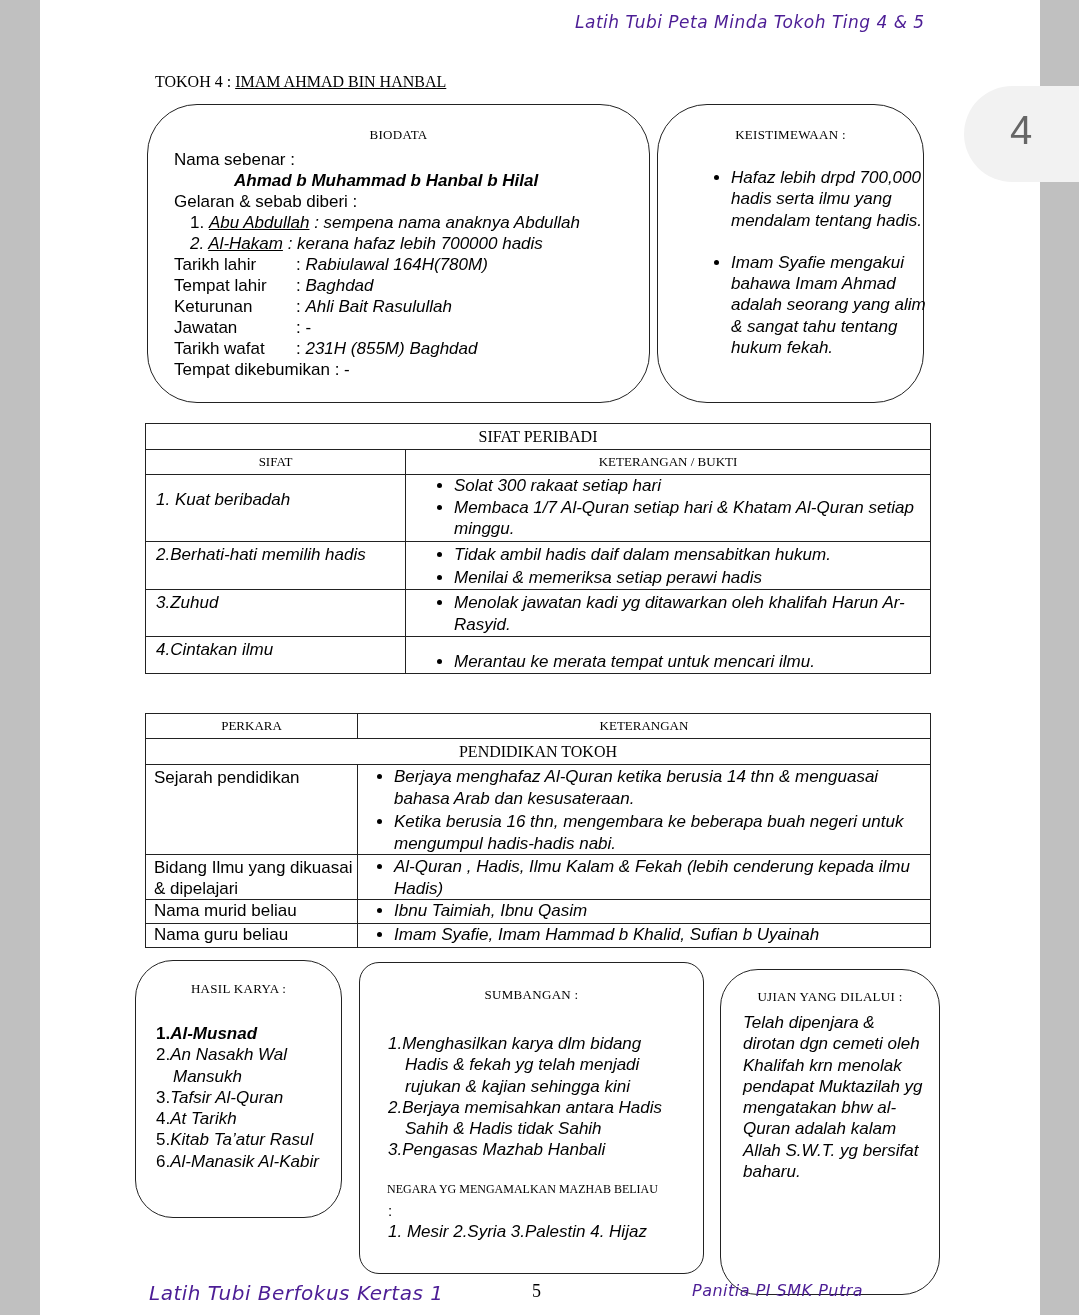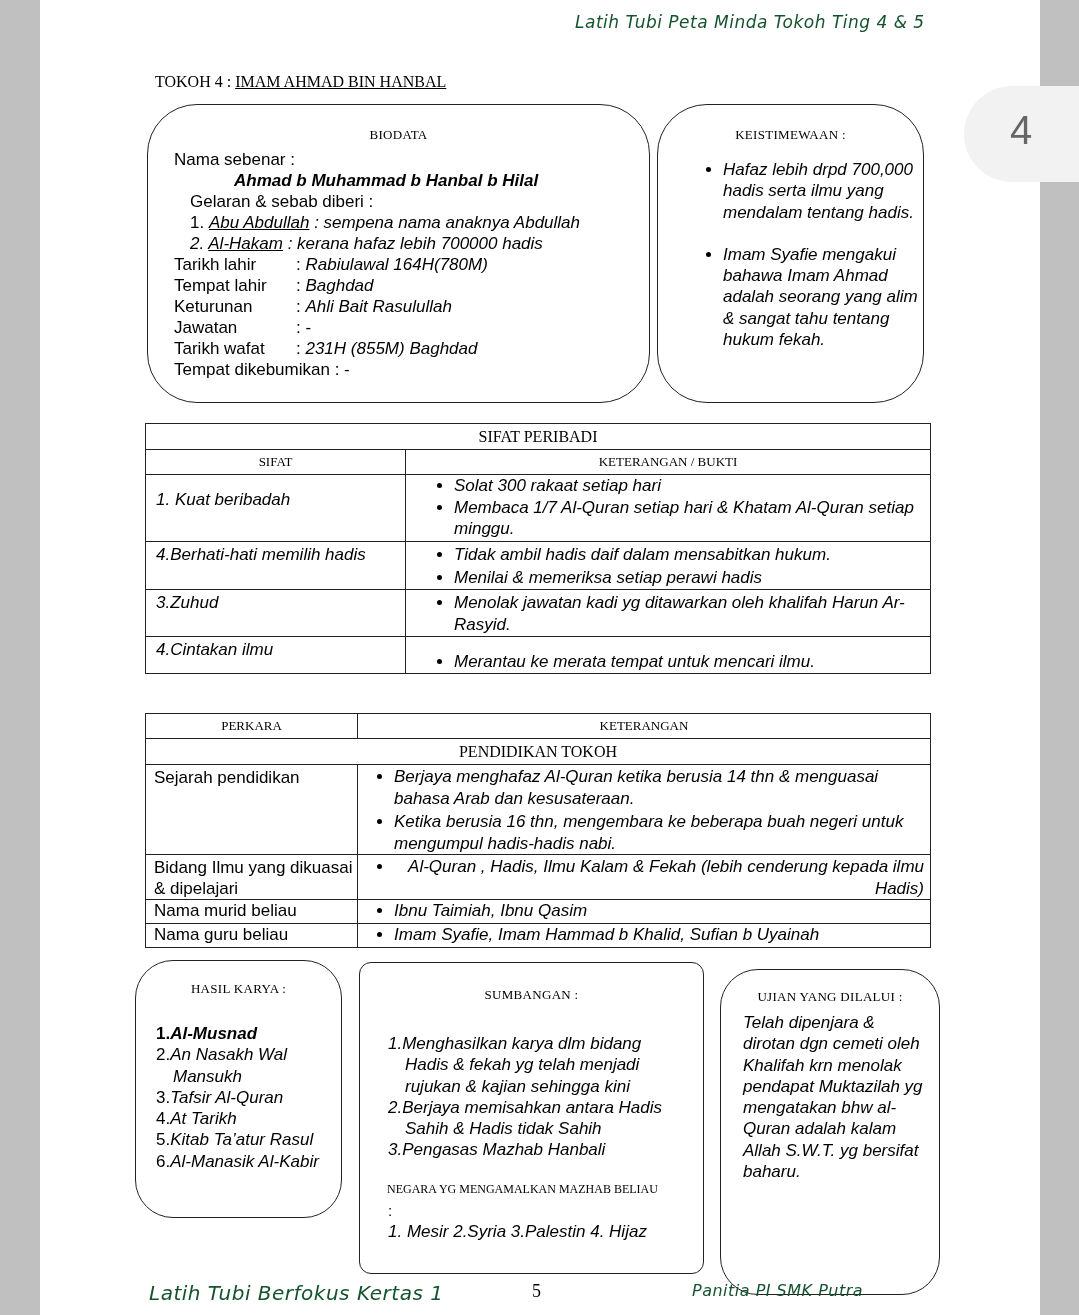--- a/index.html
+++ b/index.html
@@ -1,50 +1,50 @@
 <!DOCTYPE html>
 <html><head>
 <meta charset="utf-8">
 <style>
   html, body { margin:0; padding:0; }
   body { width:1079px; height:1315px; background:#c0c0c0; position:relative; overflow:hidden; font-family:"Liberation Sans", sans-serif; color:#000; }
   .page { position:absolute; left:40px; top:0; width:1000px; height:1315px; background:#fff; }
   .serif { font-family:"Liberation Serif", serif; }
-  .hand { font-family:"DejaVu Sans", sans-serif; font-style:italic; font-weight:200; color:#14532d; letter-spacing:0.5px; }
+  .hand { font-family:"DejaVu Sans", sans-serif; font-style:italic; font-weight:200; color:#4c1d95; letter-spacing:0.5px; }
   .it { font-style:italic; }
   .abs { position:absolute; }
 
   #header-title { left:575px; top:12px; font-size:17px; }
   #tokoh-title { left:155px; top:73px; font-size:16px; }
   #tokoh-title u { text-decoration:underline; }
 
   .rbox { position:absolute; border:1.5px solid #222; background:#fff; box-sizing:border-box; }
   #bio-box { left:147px; top:104px; width:503px; height:299px; border-radius:50px; }
   #keist-box { left:657px; top:104px; width:267px; height:299px; border-radius:50px; }
   .box-title { position:absolute; left:0; right:0; text-align:center; font-family:"Liberation Serif", serif; font-size:13px; letter-spacing:0.3px; }
 
   .bio-line { position:absolute; left:26px; font-size:17px; line-height:21px; white-space:nowrap; }
   .bio-label { display:inline-block; width:122px; }
 
-  .keist-list { position:absolute; left:40px; top:46px; width:210px; margin:8px; padding:0 0 0 17px; font-size:17px; line-height:21.3px; font-style:italic; }
+  .keist-list { position:absolute; left:40px; top:46px; width:210px; margin:16px; padding:0 0 0 17px; font-size:17px; line-height:21.3px; font-style:italic; }
   .keist-list li { margin-bottom:21px; }
 
   table.grid { position:absolute; border-collapse:collapse; left:145px; width:786px; }
   table.grid td, table.grid th { border:1.3px solid #222; padding:0; vertical-align:top; }
   .thead-main { font-family:"Liberation Serif", serif; font-weight:normal; font-size:16px; text-align:center; height:25px; line-height:25px; }
   .thead-sub { font-family:"Liberation Serif", serif; font-weight:normal; font-size:13px; text-align:center; height:24px; line-height:24px; }
   .cell-left { font-size:17px; line-height:21px; padding:2px 10px 0 10px !important; }
   .cell-list { margin:0; padding:0 6px 0 48px; font-size:17px; line-height:21.5px; font-style:italic; }
   .cell-list li { padding-left:0; }
 
   #sifat-table { top:423px; }
   #pend-table { top:713px; }
 
   #hasil-box { left:135px; top:960px; width:207px; height:258px; border-radius:38px; }
-  #sumb-box { left:359px; top:962px; width:345px; height:312px; border-radius:12px; }
+  #sumb-box { left:359px; top:962px; width:345px; height:312px; border-radius:20px; }
   #ujian-box { left:720px; top:969px; width:220px; height:326px; border-radius:38px; }
 
   .numlist { position:absolute; margin:0; padding:0; list-style:none; font-size:17px; line-height:21.3px; font-style:italic; }
   .numlist li { padding-left:17px; text-indent:-17px; }
   .numlist .n { font-style:normal; }
 
   #footer-left { left:149px; top:1281px; font-size:20px; }
   #footer-page { left:532px; top:1281px; font-size:18px; font-family:"Liberation Serif", serif; }
   #footer-right { left:692px; top:1281px; font-size:16px; }
 
@@ -59,21 +59,21 @@
 <div id="header-title" class="abs hand">Latih Tubi Peta Minda Tokoh Ting 4 &amp; 5</div>
 
 <div id="tokoh-title" class="abs serif">
   <span>TOKOH 4 : </span><u>IMAM AHMAD BIN HANBAL</u>
 </div>
 
 <div id="bio-box" class="rbox">
   <div class="box-title" style="top:22px;">BIODATA</div>
   <div class="bio-line" style="top:44px;">Nama sebenar :</div>
   <div class="bio-line it" style="top:65px; left:86px; font-weight:bold;">Ahmad b Muhammad b Hanbal b Hilal</div>
-  <div class="bio-line" style="top:86px;margin-left:16px;">Gelaran &amp; sebab diberi :</div>
+  <div class="bio-line" style="top:86px;">Gelaran &amp; sebab diberi :</div>
   <div class="bio-line" style="top:107px; left:42px;">
     <span>1. </span><u class="it">Abu Abdullah</u><span class="it"> : sempena nama anaknya Abdullah</span>
   </div>
   <div class="bio-line it" style="top:128px; left:42px;">
     <span>2. </span><u>Al-Hakam</u><span> : kerana hafaz lebih 700000 hadis</span>
   </div>
   <div class="bio-line" style="top:149px;"><span class="bio-label">Tarikh lahir</span><span>: </span><span class="it">Rabiulawal 164H(780M)</span></div>
   <div class="bio-line" style="top:170px;"><span class="bio-label">Tempat lahir</span><span>: </span><span class="it">Baghdad</span></div>
   <div class="bio-line" style="top:191px;"><span class="bio-label">Keturunan</span><span>: </span><span class="it">Ahli Bait Rasulullah</span></div>
   <div class="bio-line" style="top:212px;"><span class="bio-label">Jawatan</span><span>:  </span><span>-</span></div>
@@ -101,21 +101,21 @@
   <tr style="height:67px;">
     <td class="cell-left it" style="vertical-align:middle; padding-bottom:20px !important;">1. Kuat beribadah</td>
     <td>
           <ul class="cell-list">
       <li>Solat 300 rakaat setiap hari</li>
       <li>Membaca 1/7 Al-Quran setiap hari &amp; Khatam Al-Quran setiap minggu.</li>
     </ul>
         </td>
   </tr>
   <tr style="height:48px;">
-    <td class="cell-left it">4.Berhati-hati memilih hadis</td>
+    <td class="cell-left it">2.Berhati-hati memilih hadis</td>
     <td>
           <ul class="cell-list" style="padding-top:2px;">
       <li style="margin-bottom:1px;">Tidak ambil hadis daif dalam mensabitkan hukum.</li>
       <li>Menilai &amp; memeriksa setiap perawi hadis</li>
     </ul>
         </td>
   </tr>
   <tr style="height:47px;">
     <td class="cell-left it">3.Zuhud</td>
     <td>
@@ -149,21 +149,21 @@
     <td>
           <ul class="cell-list" style="padding-left:36px; padding-top:1px;">
       <li style="margin-bottom:2px;">Berjaya menghafaz Al-Quran ketika berusia 14 thn &amp; menguasai bahasa Arab dan kesusateraan.</li>
       <li>Ketika berusia 16 thn, mengembara ke beberapa buah negeri untuk mengumpul  hadis-hadis nabi.</li>
     </ul>
         </td>
   </tr>
   <tr style="height:45px;">
     <td class="cell-left" style="padding-left:8px !important; padding-right:4px !important;">Bidang Ilmu yang dikuasai &amp; dipelajari</td>
     <td>
-          <ul class="cell-list" style="padding-left:36px; padding-top:1px;text-align:right;">
+          <ul class="cell-list" style="padding-left:36px; padding-top:1px;">
       <li>Al-Quran , Hadis, Ilmu Kalam &amp; Fekah (lebih cenderung kepada ilmu Hadis)</li>
     </ul>
         </td>
   </tr>
   <tr style="height:24px;">
     <td class="cell-left" style="padding-left:8px !important; padding-top:0 !important;">Nama murid beliau</td>
     <td>
           <ul class="cell-list" style="padding-left:36px;">
       <li>Ibnu Taimiah, Ibnu Qasim</li>
     </ul>

